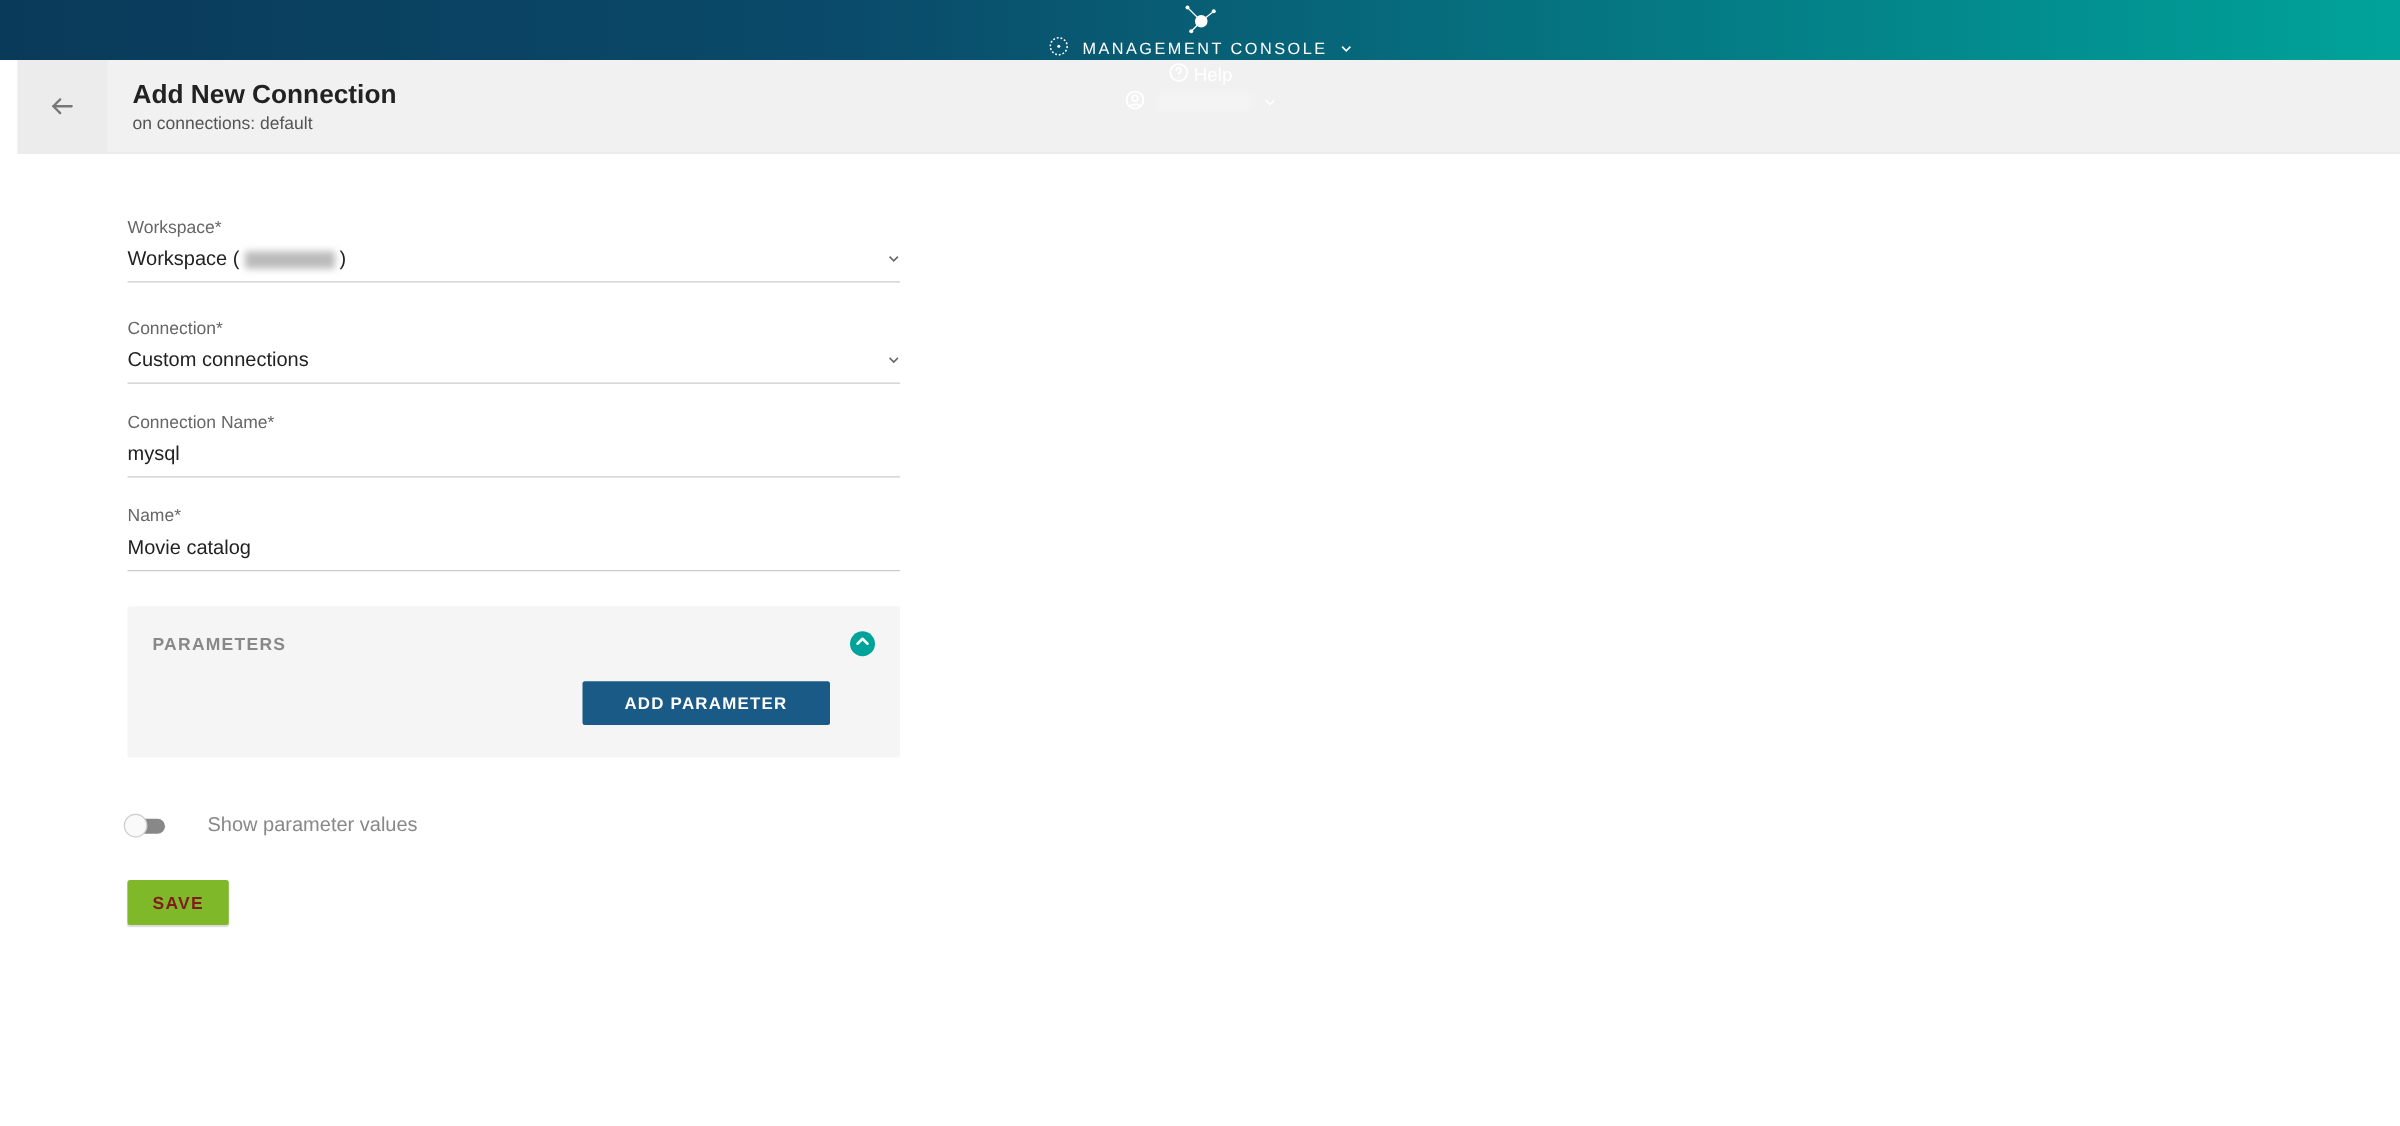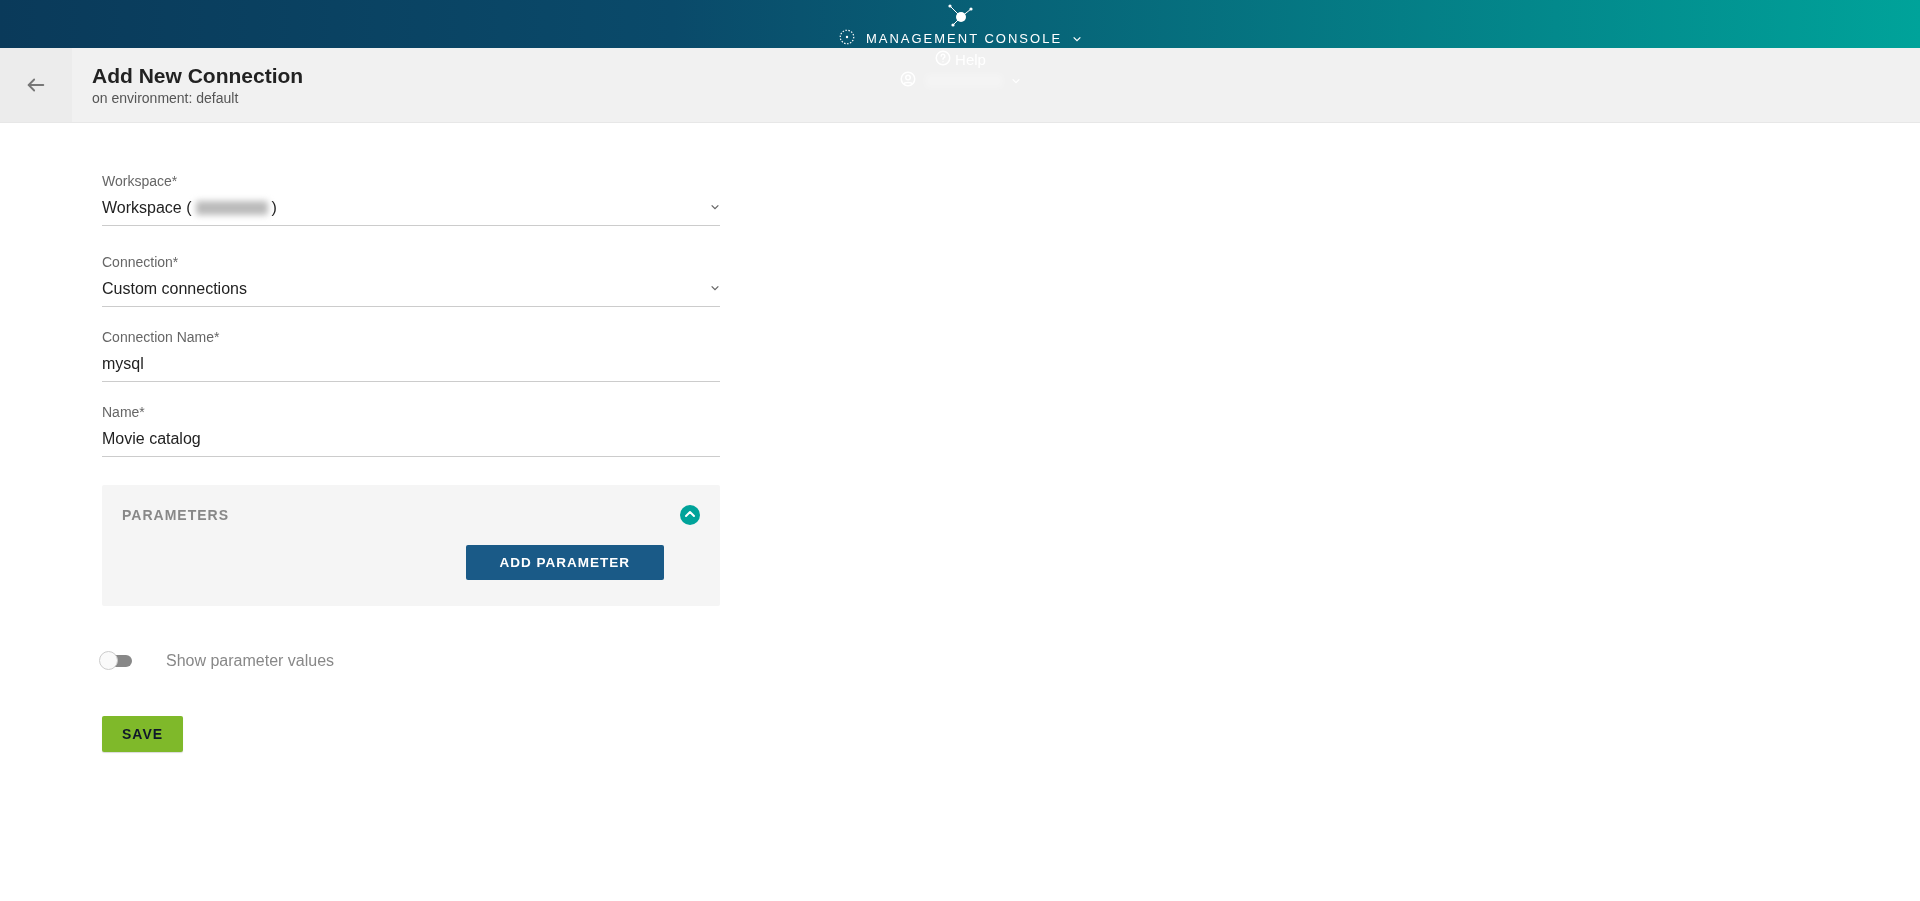--- a/index.html
+++ b/index.html
@@ -17,21 +17,21 @@
   }
   .logo-box { position: relative; width: 28px; height: 28px; }
   .topnav .divider { width: 1px; height: 20px; background: rgba(255,255,255,0.5); margin: 0 14px; }
   .app-switch { display: flex; align-items: center; gap: 10px; cursor: pointer; }
   .app-switch-label { letter-spacing: 2px; font-size: 13px; font-weight: 500; }
   .topnav .spacer { flex: 1; }
   .help-link { display: flex; align-items: center; gap: 3px; cursor: pointer; font-size: 15px; font-weight: 500; }
   .user-menu { display: flex; align-items: center; gap: 8px; cursor: pointer; }
   .user-name-blur { width: 78px; height: 14px; background: rgba(255,255,255,0.25); border-radius: 3px; filter: blur(3px); }
   
-  .subheader-row { display: flex; background: #f1f1f1; border-bottom: 1px solid #e7e7e7; }
+  .subheader-row { display: flex; background: #f1f1f1; border-bottom: 1px solid #e7e7e7; margin-left: 14px; }
   .back-col {
     width: 72px;
     display: flex;
     align-items: center;
     justify-content: center;
     cursor: pointer;
     background: #ececec;
   }
   .back-col svg { stroke: #777; }
   .subheader-text { padding: 16px 20px; }
@@ -96,24 +96,24 @@
     background: #888; border-radius: 10px; cursor: pointer;
   }
   .toggle-knob {
     position: absolute; left: -3px; top: -4px;
     width: 19px; height: 19px; border-radius: 50%;
     background: #fafafa; border: 1px solid #ccc;
   }
   .toggle-label { font-size: 16px; color: #888; }
   
   .btn-save {
-    margin-top: 46px;
+    margin-top: 34px;
     background: #7cb518;
     background: #7fb92a;
-    color: #0f172a;
+    color: #7f1d1d;
     border: none;
     padding: 10px 20px;
     font-size: 14px;
     letter-spacing: 1px;
     font-weight: 600;
     border-radius: 2px;
     cursor: pointer;
     box-shadow: 0 1px 1px rgba(0,0,0,0.15);
   }
 </style>
@@ -178,21 +178,21 @@
 
 <div class="subheader-row">
   <div class="back-col">
     <svg width="22" height="22" viewBox="0 0 24 24" fill="none" stroke-width="2" stroke-linecap="round" stroke-linejoin="round">
       <line x1="20" y1="12" x2="4" y2="12"></line>
       <polyline points="10 18 4 12 10 6"></polyline>
     </svg>
   </div>
   <div class="subheader-text">
     <div class="page-title">Add New Connection</div>
-    <div class="page-subtitle">on environment: default</div>
+    <div class="page-subtitle">on connections: default</div>
   </div>
 </div>
 
 <div class="content">
 
   
   <div class="field">
     <div class="field-label">Workspace*</div>
     <div class="underline-select">
       <span class="sel-value">

